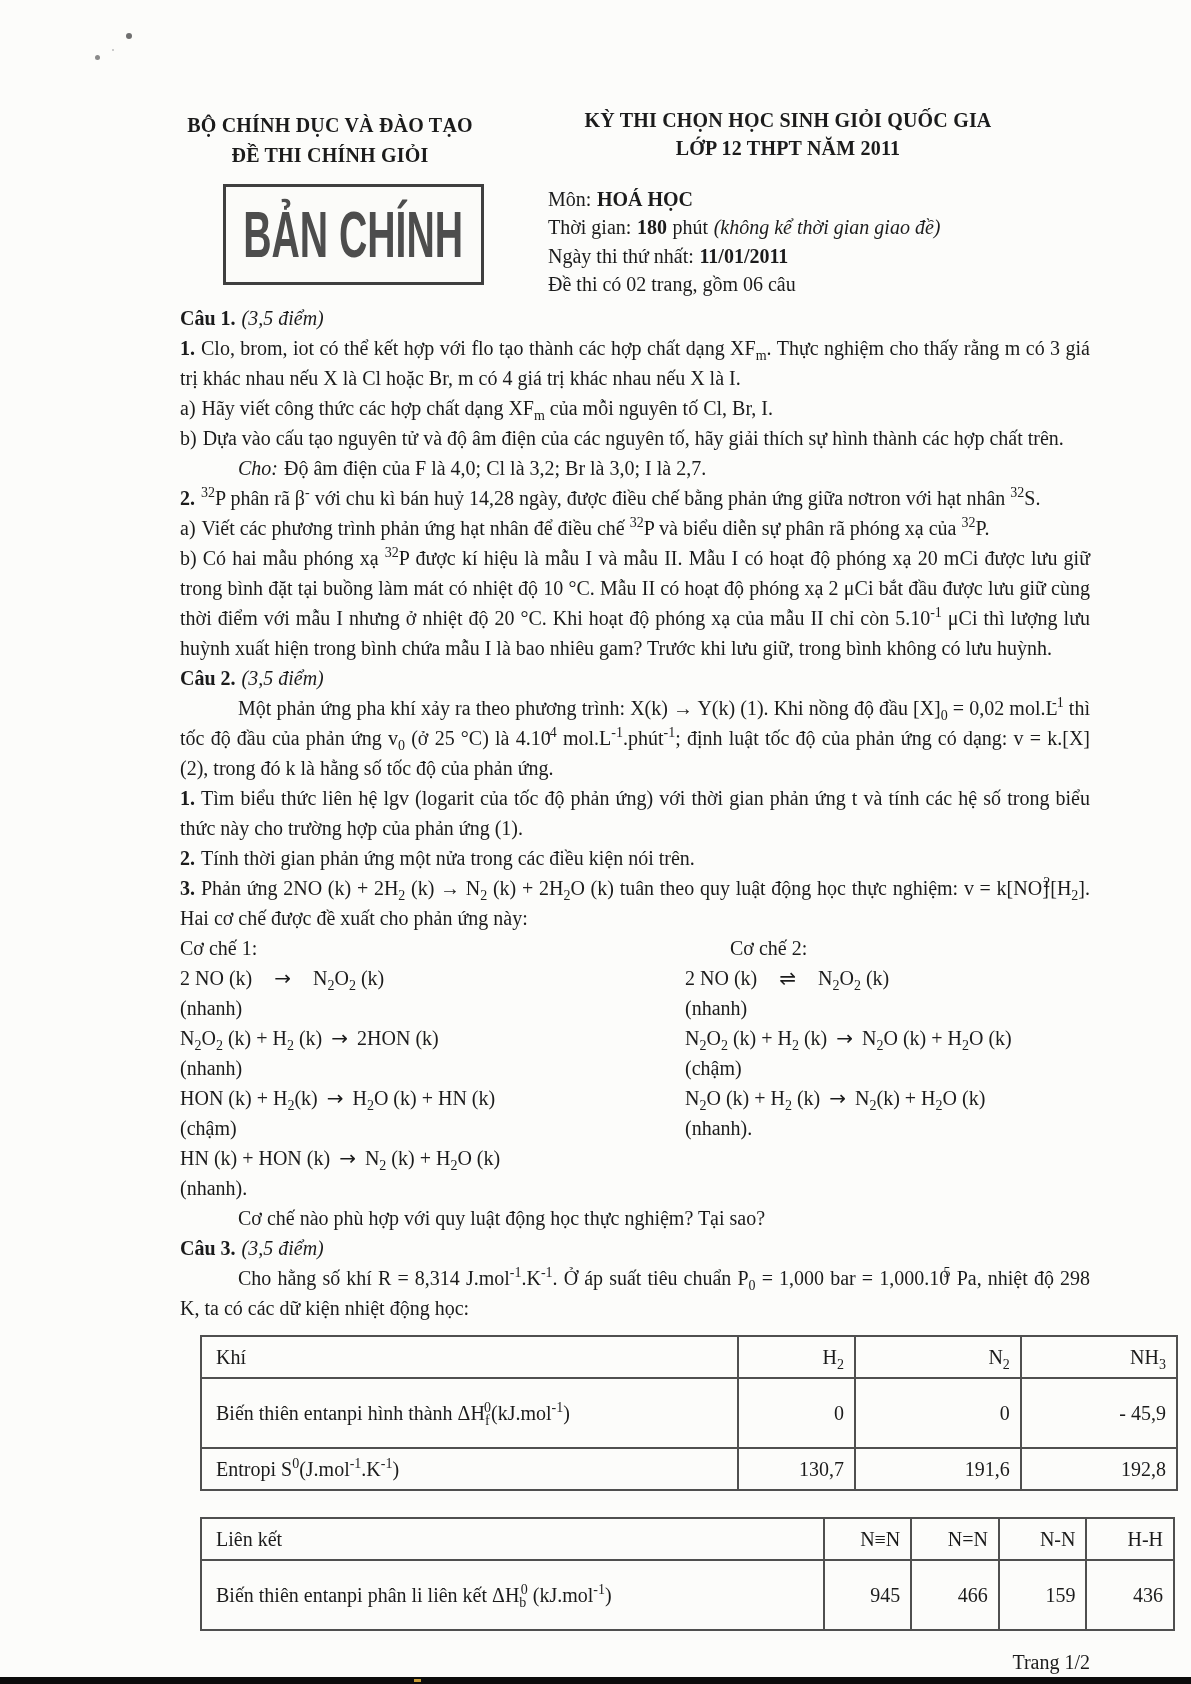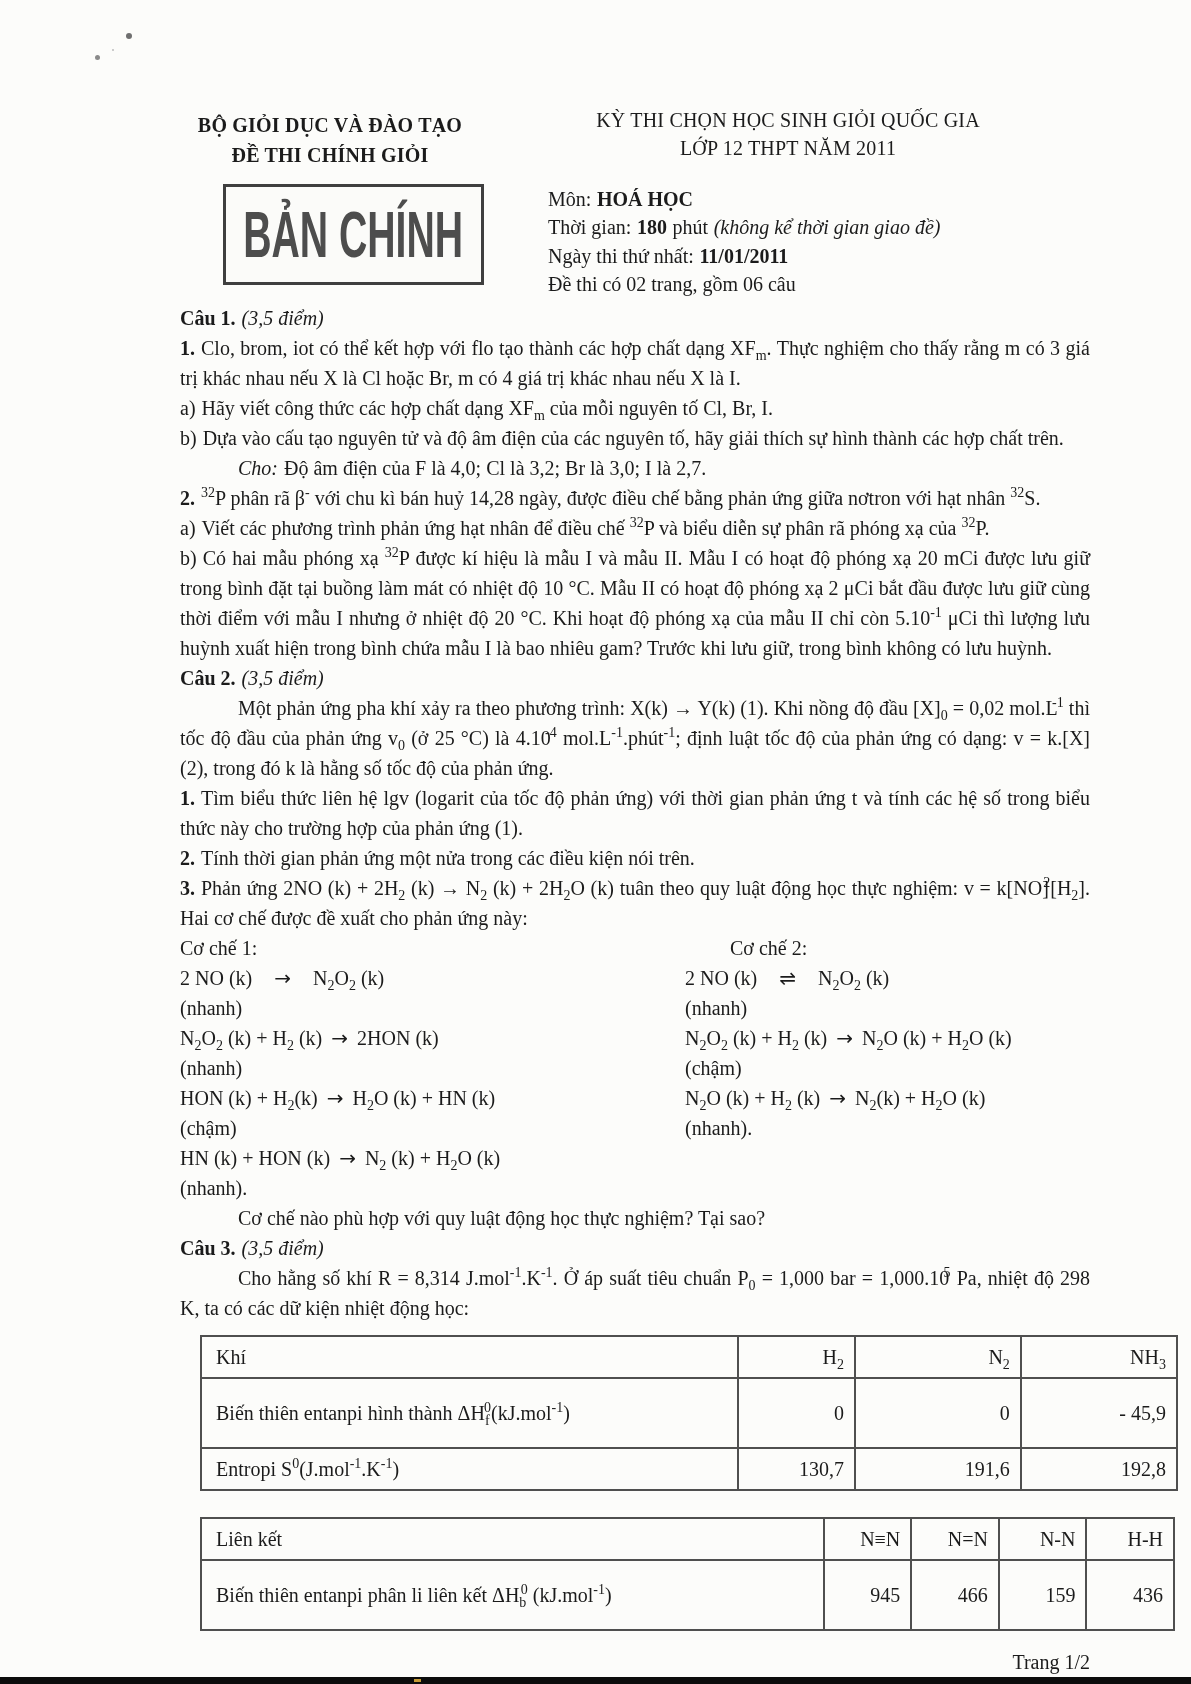--- a/index.html
+++ b/index.html
@@ -17,21 +17,21 @@
   .bar-speck{position:absolute;left:414px;bottom:2px;width:7px;height:3px;background:#c59a35;}
 
   
   .hdr-left{position:absolute;left:165px;top:110px;width:330px;text-align:center;
     font-size:20px;font-weight:bold;line-height:1.5;letter-spacing:0.2px;}
   .stamp{position:absolute;left:223px;top:184px;width:255px;height:95px;border:3px solid #3f3f3f;
     display:flex;align-items:center;justify-content:center;background:#fbfbf9;}
   .stamp-text{font-family:"Liberation Sans","DejaVu Sans",sans-serif;font-weight:bold;
     font-size:56px;color:#4d4d4d;transform:scale(0.70,1.16);white-space:nowrap;letter-spacing:0px;}
   .hdr-right{position:absolute;left:548px;top:106px;width:480px;font-size:20px;line-height:1.42;}
-  .hdr-right .titles{text-align:center;font-weight:normal;letter-spacing:0.2px;}
+  .hdr-right .titles{text-align:center;font-weight:bold;letter-spacing:0.2px;}
   .hdr-right .details{margin-top:22px;text-align:left;}
   .lbl{margin-right:0.28em;}
   .bolded{font-weight:bold;}
   .noteit{font-style:italic;}
 
   
   .main{position:absolute;left:180px;top:303px;width:910px;
     font-size:20px;line-height:1.5;text-align:justify;}
   .para{margin:0;}
   .ind{text-indent:58px;}
@@ -74,21 +74,21 @@
 </head>
 <body>
 
 <div class="page">
 
   <div class="speckle sp1"></div>
   <div class="speckle sp2"></div>
   <div class="speckle sp3"></div>
 
   <div class="hdr-left">
-    <div>BỘ GIỎI DỤC VÀ ĐÀO TẠO</div>
+    <div>BỘ CHÍNH DỤC VÀ ĐÀO TẠO</div>
     <div>ĐỀ THI CHÍNH GIỎI</div>
   </div>
 
   <div class="stamp">
     <span class="stamp-text">BẢN CHÍNH</span>
   </div>
 
   <div class="hdr-right">
     <div class="titles">
       <div>KỲ THI CHỌN HỌC SINH GIỎI QUỐC GIA</div>

